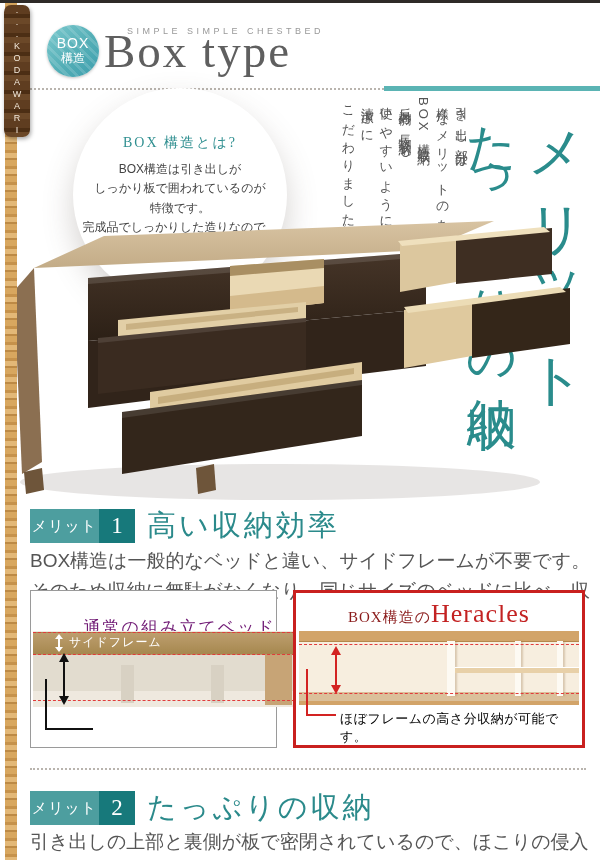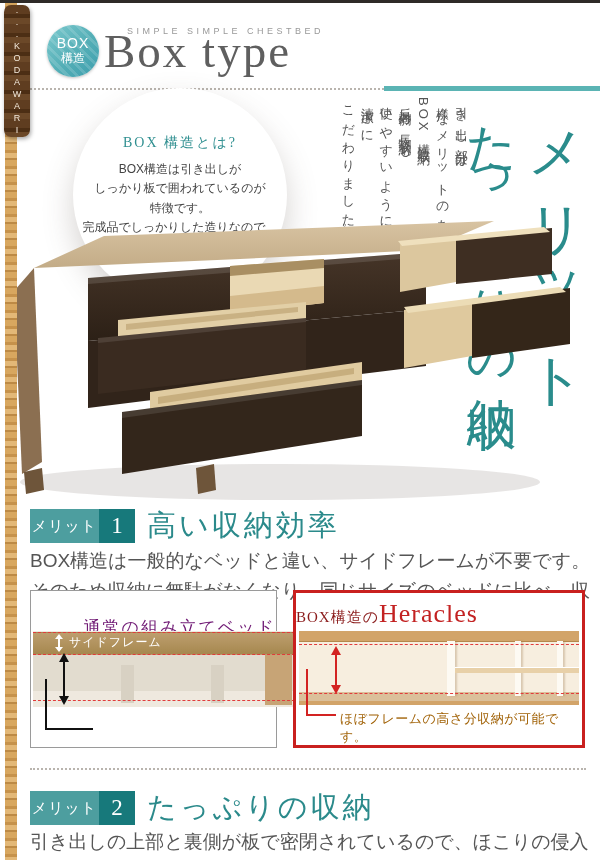--- a/index.html
+++ b/index.html
@@ -64,41 +64,41 @@
   .m-num{width:36px;height:34px;background:var(--badge-dark);color:#fff;font-family:var(--serif);
     font-size:23px;display:flex;align-items:center;justify-content:center;}
   .m-heading{margin-left:12px;font-family:var(--serif);font-size:29px;color:var(--teal);letter-spacing:3px;}
   .m-body{font-size:19px;color:#555;line-height:1.6;z-index:5;}
 
   
   .cmp-left{left:30px;top:590px;width:245px;height:156px;border:1px solid #9a9a9a;background:#fff;z-index:5;}
   .cmp-right{left:293px;top:590px;width:292px;height:158px;border:3px solid var(--red);background:#fff;
     box-sizing:border-box;z-index:5;}
   .cmp-title{text-align:right;font-family:var(--serif);font-size:17px;color:#701a75;letter-spacing:2px;margin-top:25px;}
-  .cmp-title-r{text-align:left;margin-top:6px;font-family:var(--serif);}
+  .cmp-title-r{text-align:center;margin-top:6px;font-family:var(--serif);}
   .cmp-title-r .pre{font-size:15px;color:var(--darkred);letter-spacing:1px;}
   .cmp-title-r .brand{font-size:26px;color:#c32222;letter-spacing:1px;}
 
   .photoL{left:2px;top:40px;width:262px;height:76px;background:#efe9df;overflow:hidden;}
   .photoL .mattress{position:absolute;left:0;top:24px;width:100%;height:36px;background:#e2dccf;}
   .photoL .leg{position:absolute;bottom:4px;width:13px;height:38px;background:#d8d1c3;}
   .photoL .headboard{position:absolute;right:3px;top:2px;width:27px;height:72px;background:#c7a476;border-radius:9px 9px 0 0;}
   .photoL .band{position:absolute;left:0;top:1px;width:100%;height:21px;
     background:linear-gradient(#bd9e6e,#a6884f);border-top:1px dashed #e23b3b;border-bottom:1px dashed #e23b3b;}
   .photoL .bandlabel{position:absolute;left:36px;top:3px;color:#fff;font-size:12px;letter-spacing:1px;}
   .photoL .dashbottom{position:absolute;left:0;bottom:6px;width:100%;border-top:1px dashed #e23b3b;}
   .capL{left:64px;top:120px;font-size:12px;color:#333;line-height:1.45;}
 
   .photoR{left:3px;top:38px;width:280px;height:74px;background:#f7eedf;overflow:hidden;}
   .photoR .topstrip{position:absolute;left:0;top:0;width:100%;height:10px;background:#d2a469;border-bottom:1px solid #b3874c;}
   .photoR .botstrip{position:absolute;left:0;bottom:0;width:100%;height:9px;background:#dbc09a;border-bottom:4px solid #d2a469;}
   .photoR .divider{position:absolute;top:10px;bottom:9px;background:#fdfaf3;box-shadow:2px 0 2px rgba(160,130,90,.35);}
   .photoR .shelf{position:absolute;height:5px;background:#e8d0a8;border-top:1px solid #fff;}
   .photoR .dash{position:absolute;left:0;width:100%;border-top:1px dashed #e23b3b;}
-  .capR{left:44px;top:117px;font-size:13px;color:#a16207;letter-spacing:.5px;}
+  .capR{left:44px;top:117px;font-size:13px;color:#000000;letter-spacing:.5px;}
 
   .dotted-mid{left:30px;top:768px;width:556px;border-top:2px dotted #b9b4ae;z-index:5;}
 </style>
 </head>
 <body>
 
 <div class="abs topline"></div>
 <div class="abs woodrail"></div>
 <div class="abs kodawari-tab">
   <span>...KODAWARI</span>

